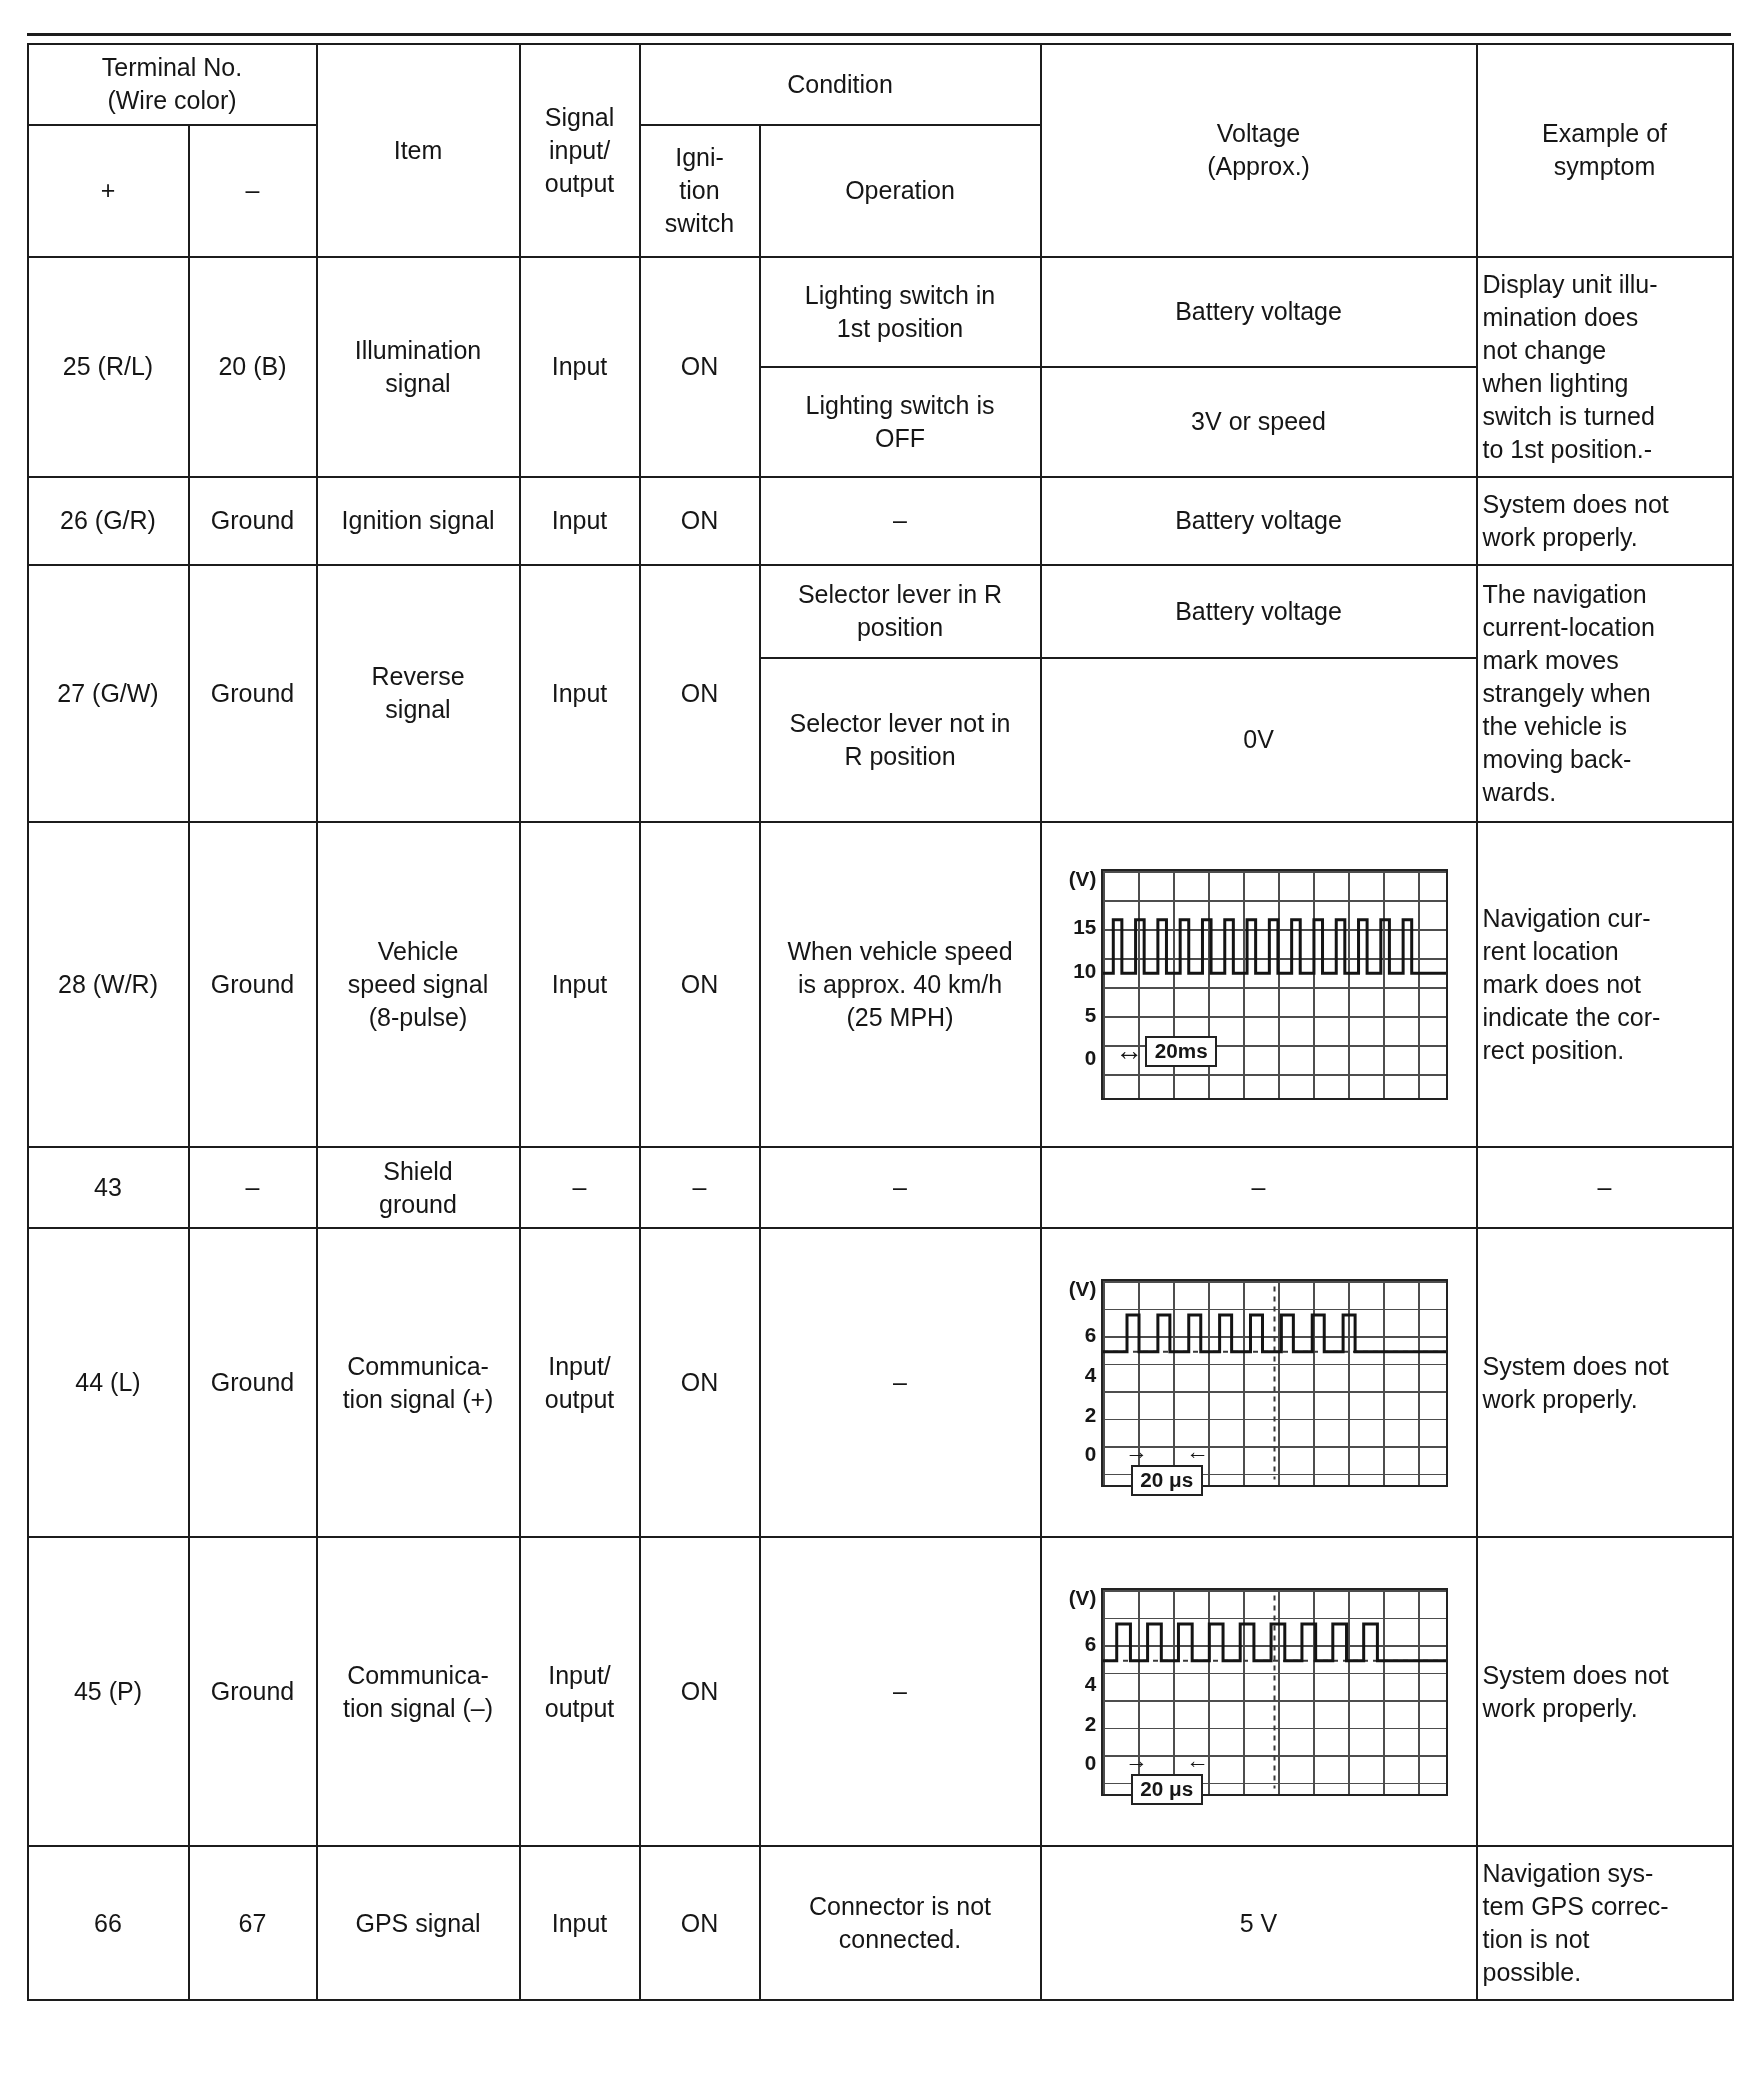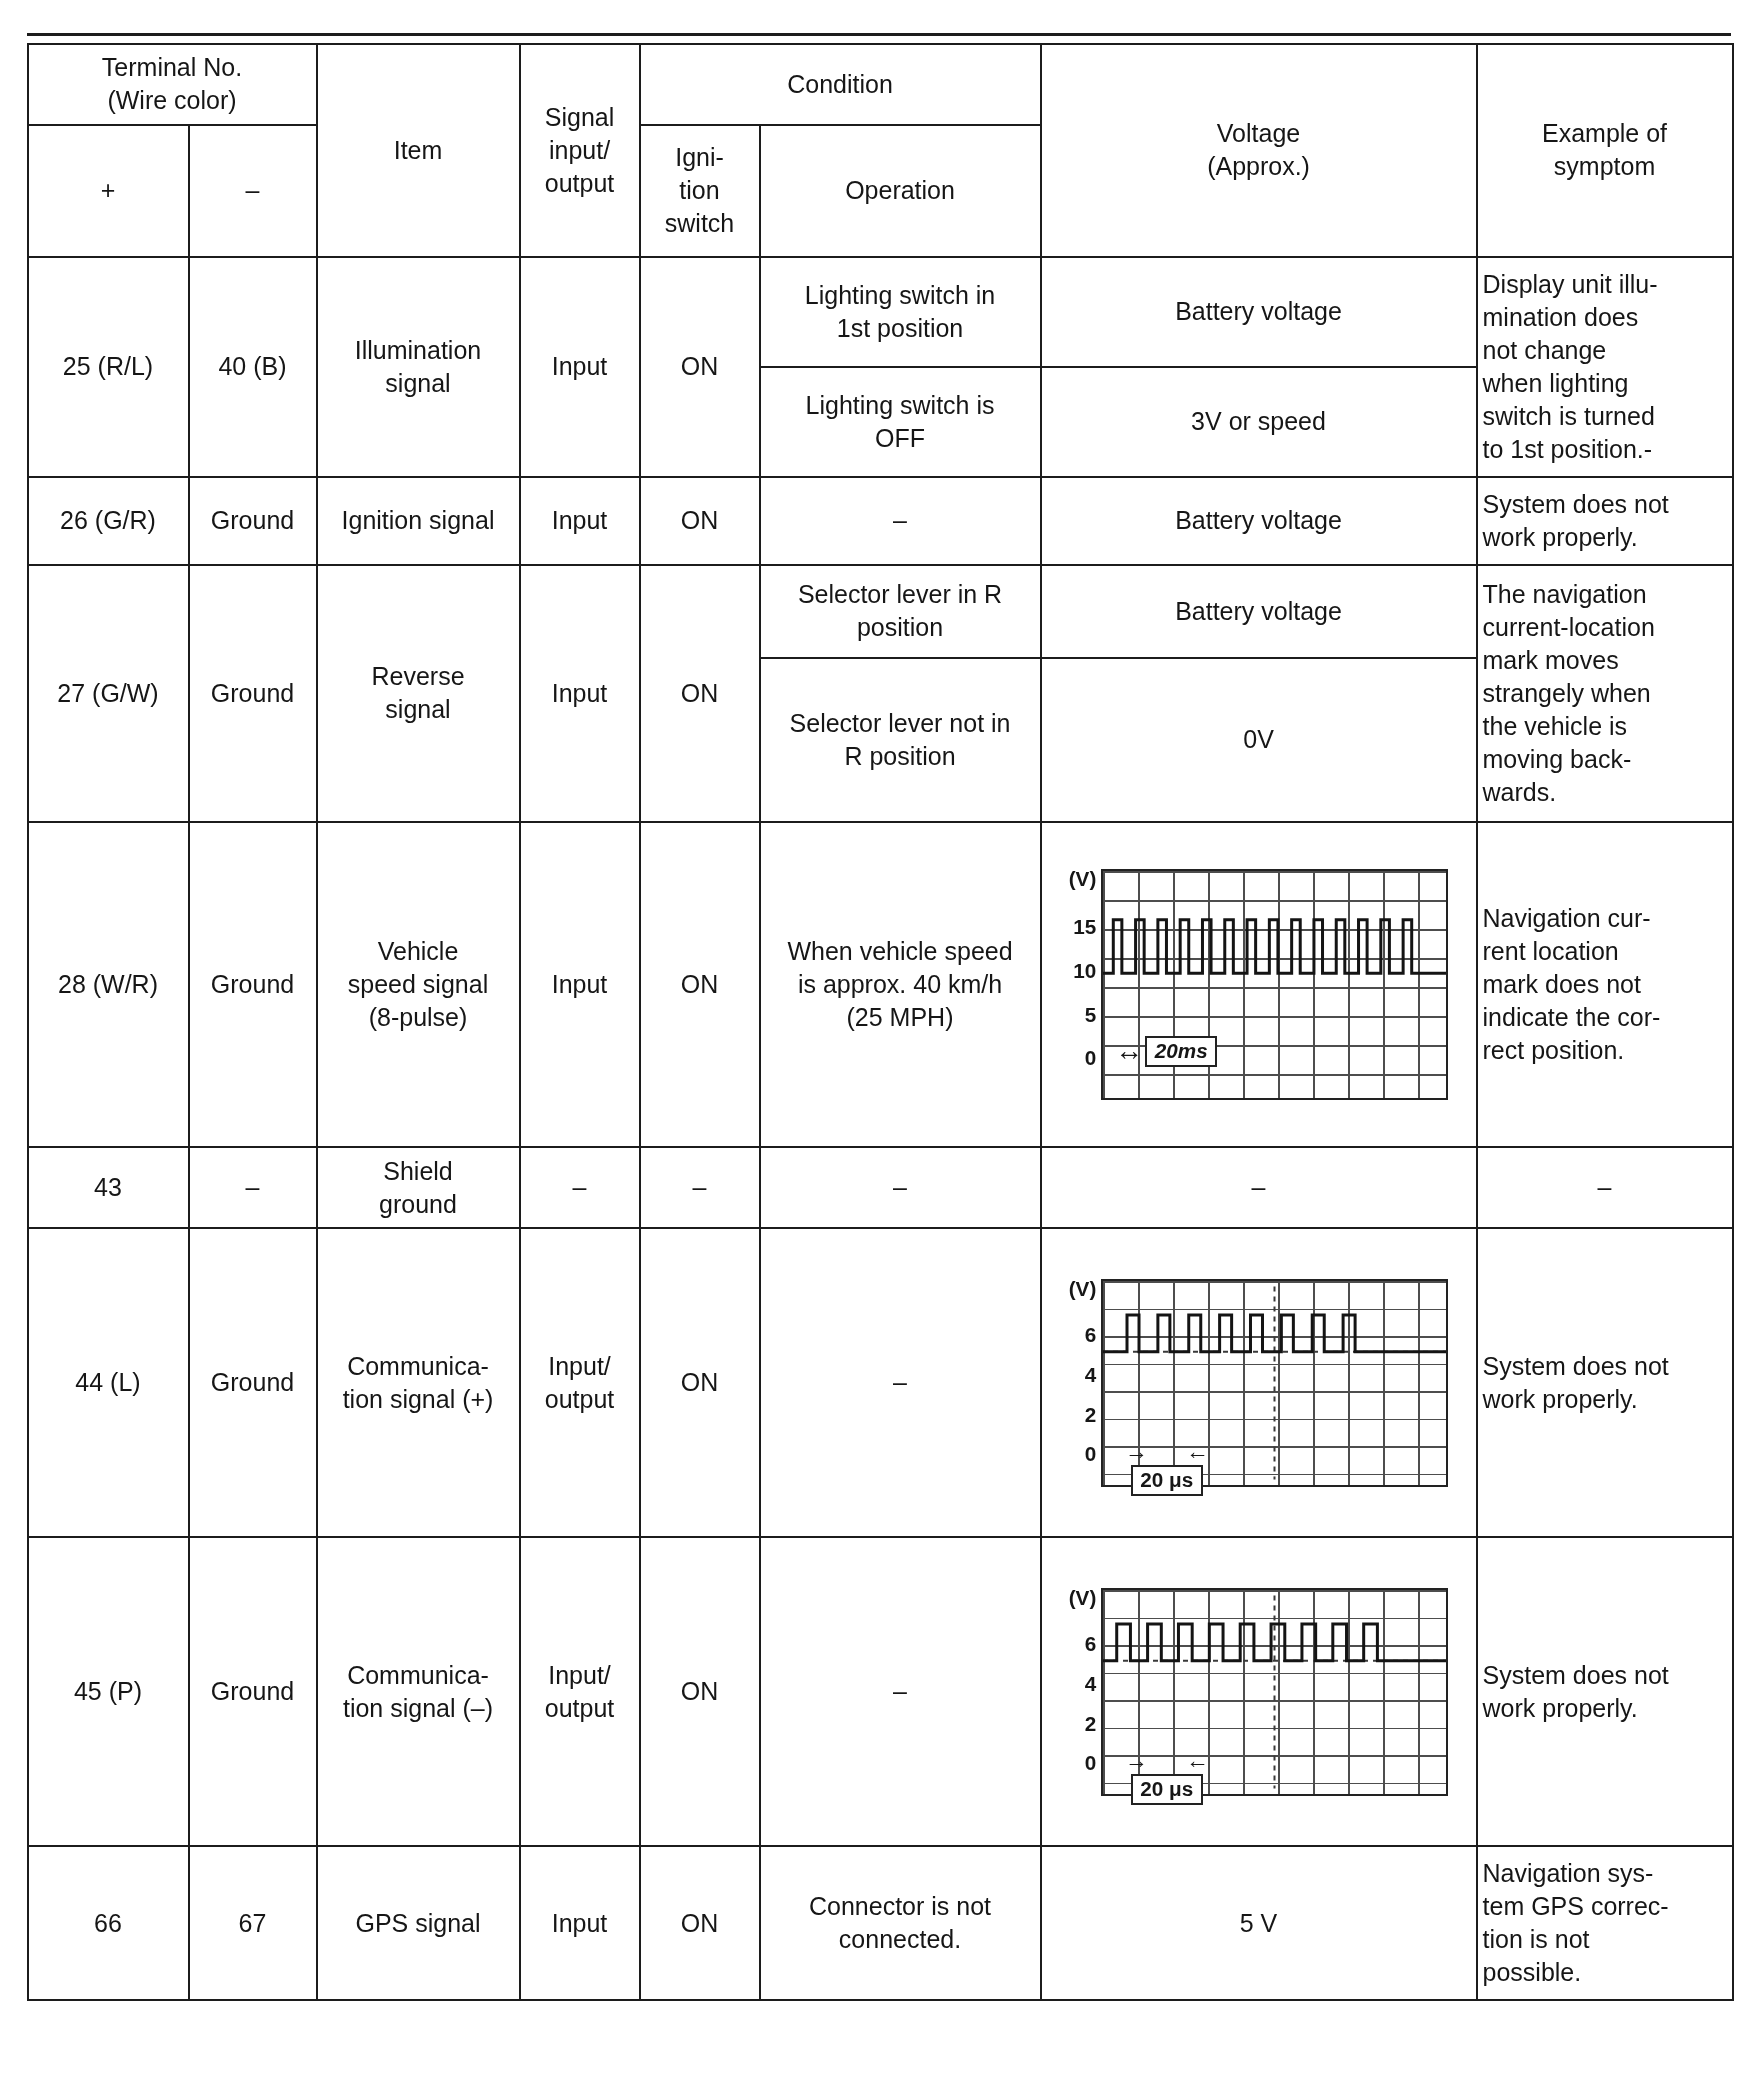--- a/index.html
+++ b/index.html
@@ -68,21 +68,20 @@
   .scope-grid {
     position: relative;
     border: 2.5px solid #222222;
     background-color: #ffffff;
   }
   .sg-speed {
     width: 347px; height: 231px;
     background-image:
       repeating-linear-gradient(to right,  #4d4d4d 0 1.7px, transparent 1.7px 35px),
       repeating-linear-gradient(to bottom, #4d4d4d 0 1.7px, transparent 1.7px 29px);
-    font-style: italic;
   }
   .sg-comm {
     width: 347px; height: 208px;
     background-image:
       repeating-linear-gradient(to right,  #4d4d4d 0 1.7px, transparent 1.7px 35px),
       repeating-linear-gradient(to bottom, #4d4d4d 0 1.7px, transparent 1.7px 27.5px);
   }
   .scope-grid svg {
     position: absolute;
     inset: 0;
@@ -162,21 +161,21 @@
         <th>Igni-
 tion
 switch</th>
         <th>Operation</th>
       </tr>
     </thead>
     <tbody>
 
       <tr style="height:109px">
         <td rowspan="2">25 (R/L)</td>
-        <td rowspan="2">40 (B)</td>
+        <td rowspan="2">20 (B)</td>
         <td rowspan="2">Illumination
 signal</td>
         <td rowspan="2">Input</td>
         <td rowspan="2">ON</td>
         <td>Lighting switch in
 1st position</td>
         <td>Battery voltage</td>
         <td rowspan="2" class="sym">Display unit illu-
 mination does
 not change

